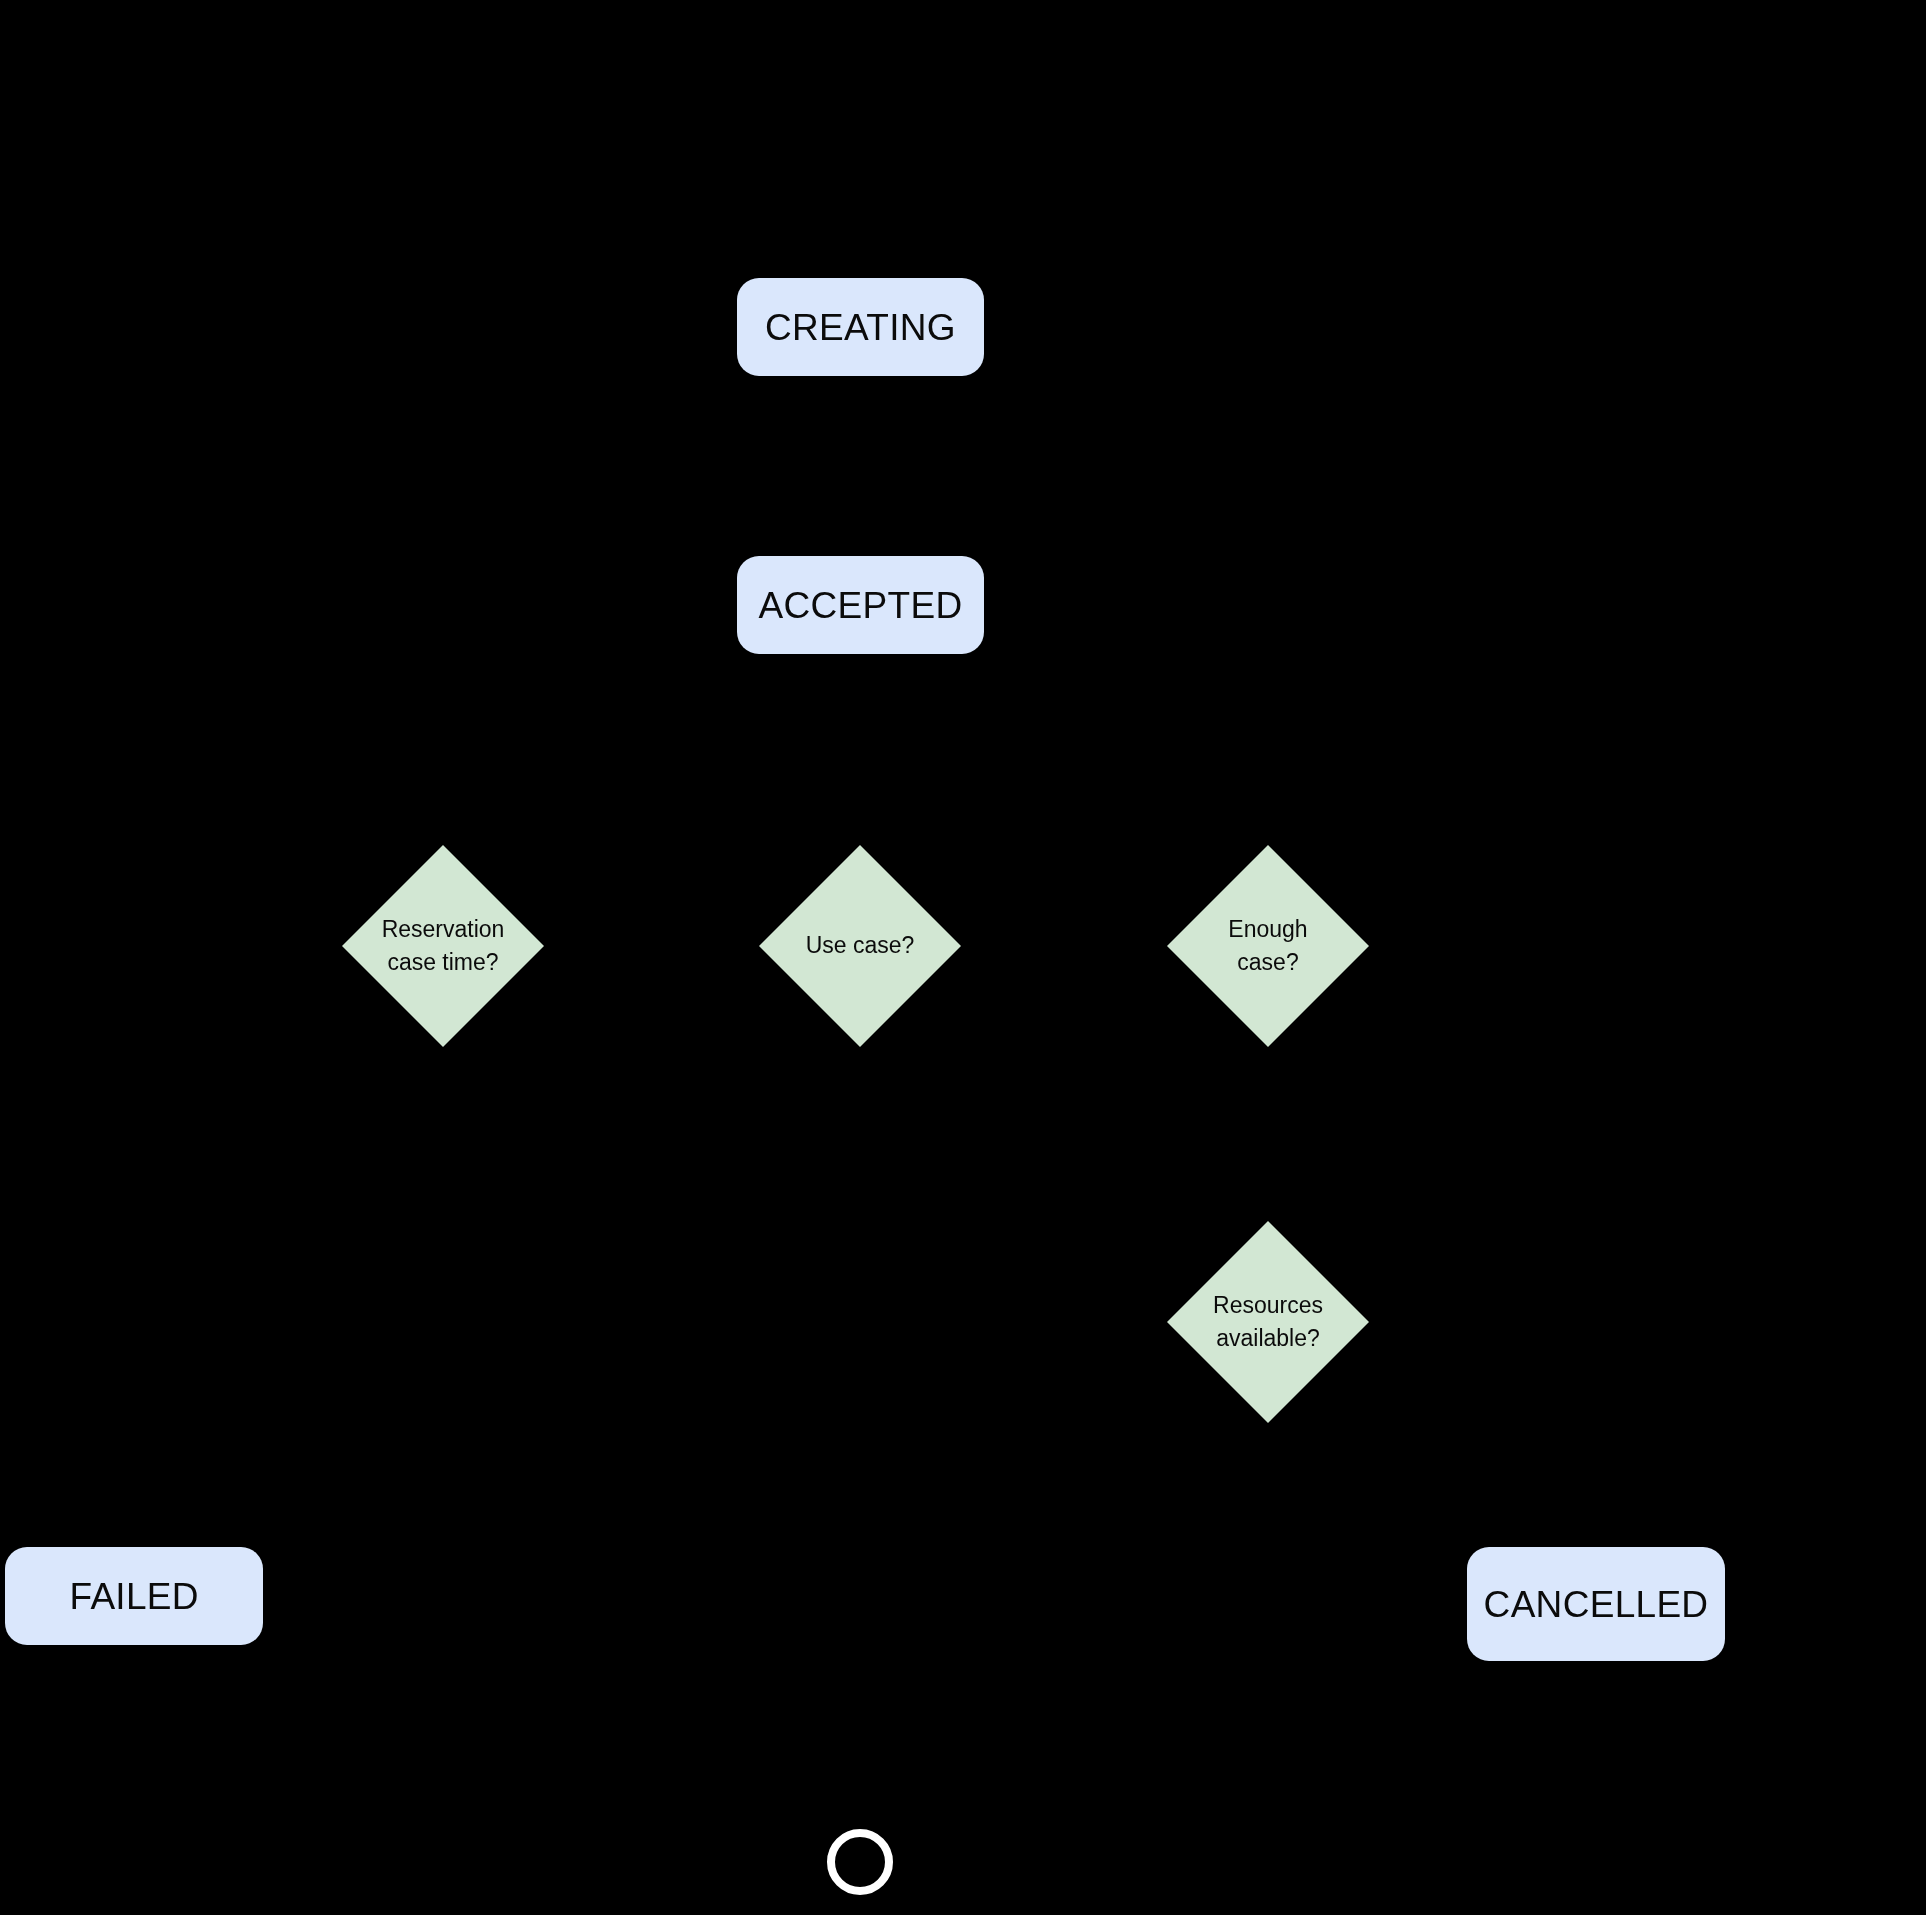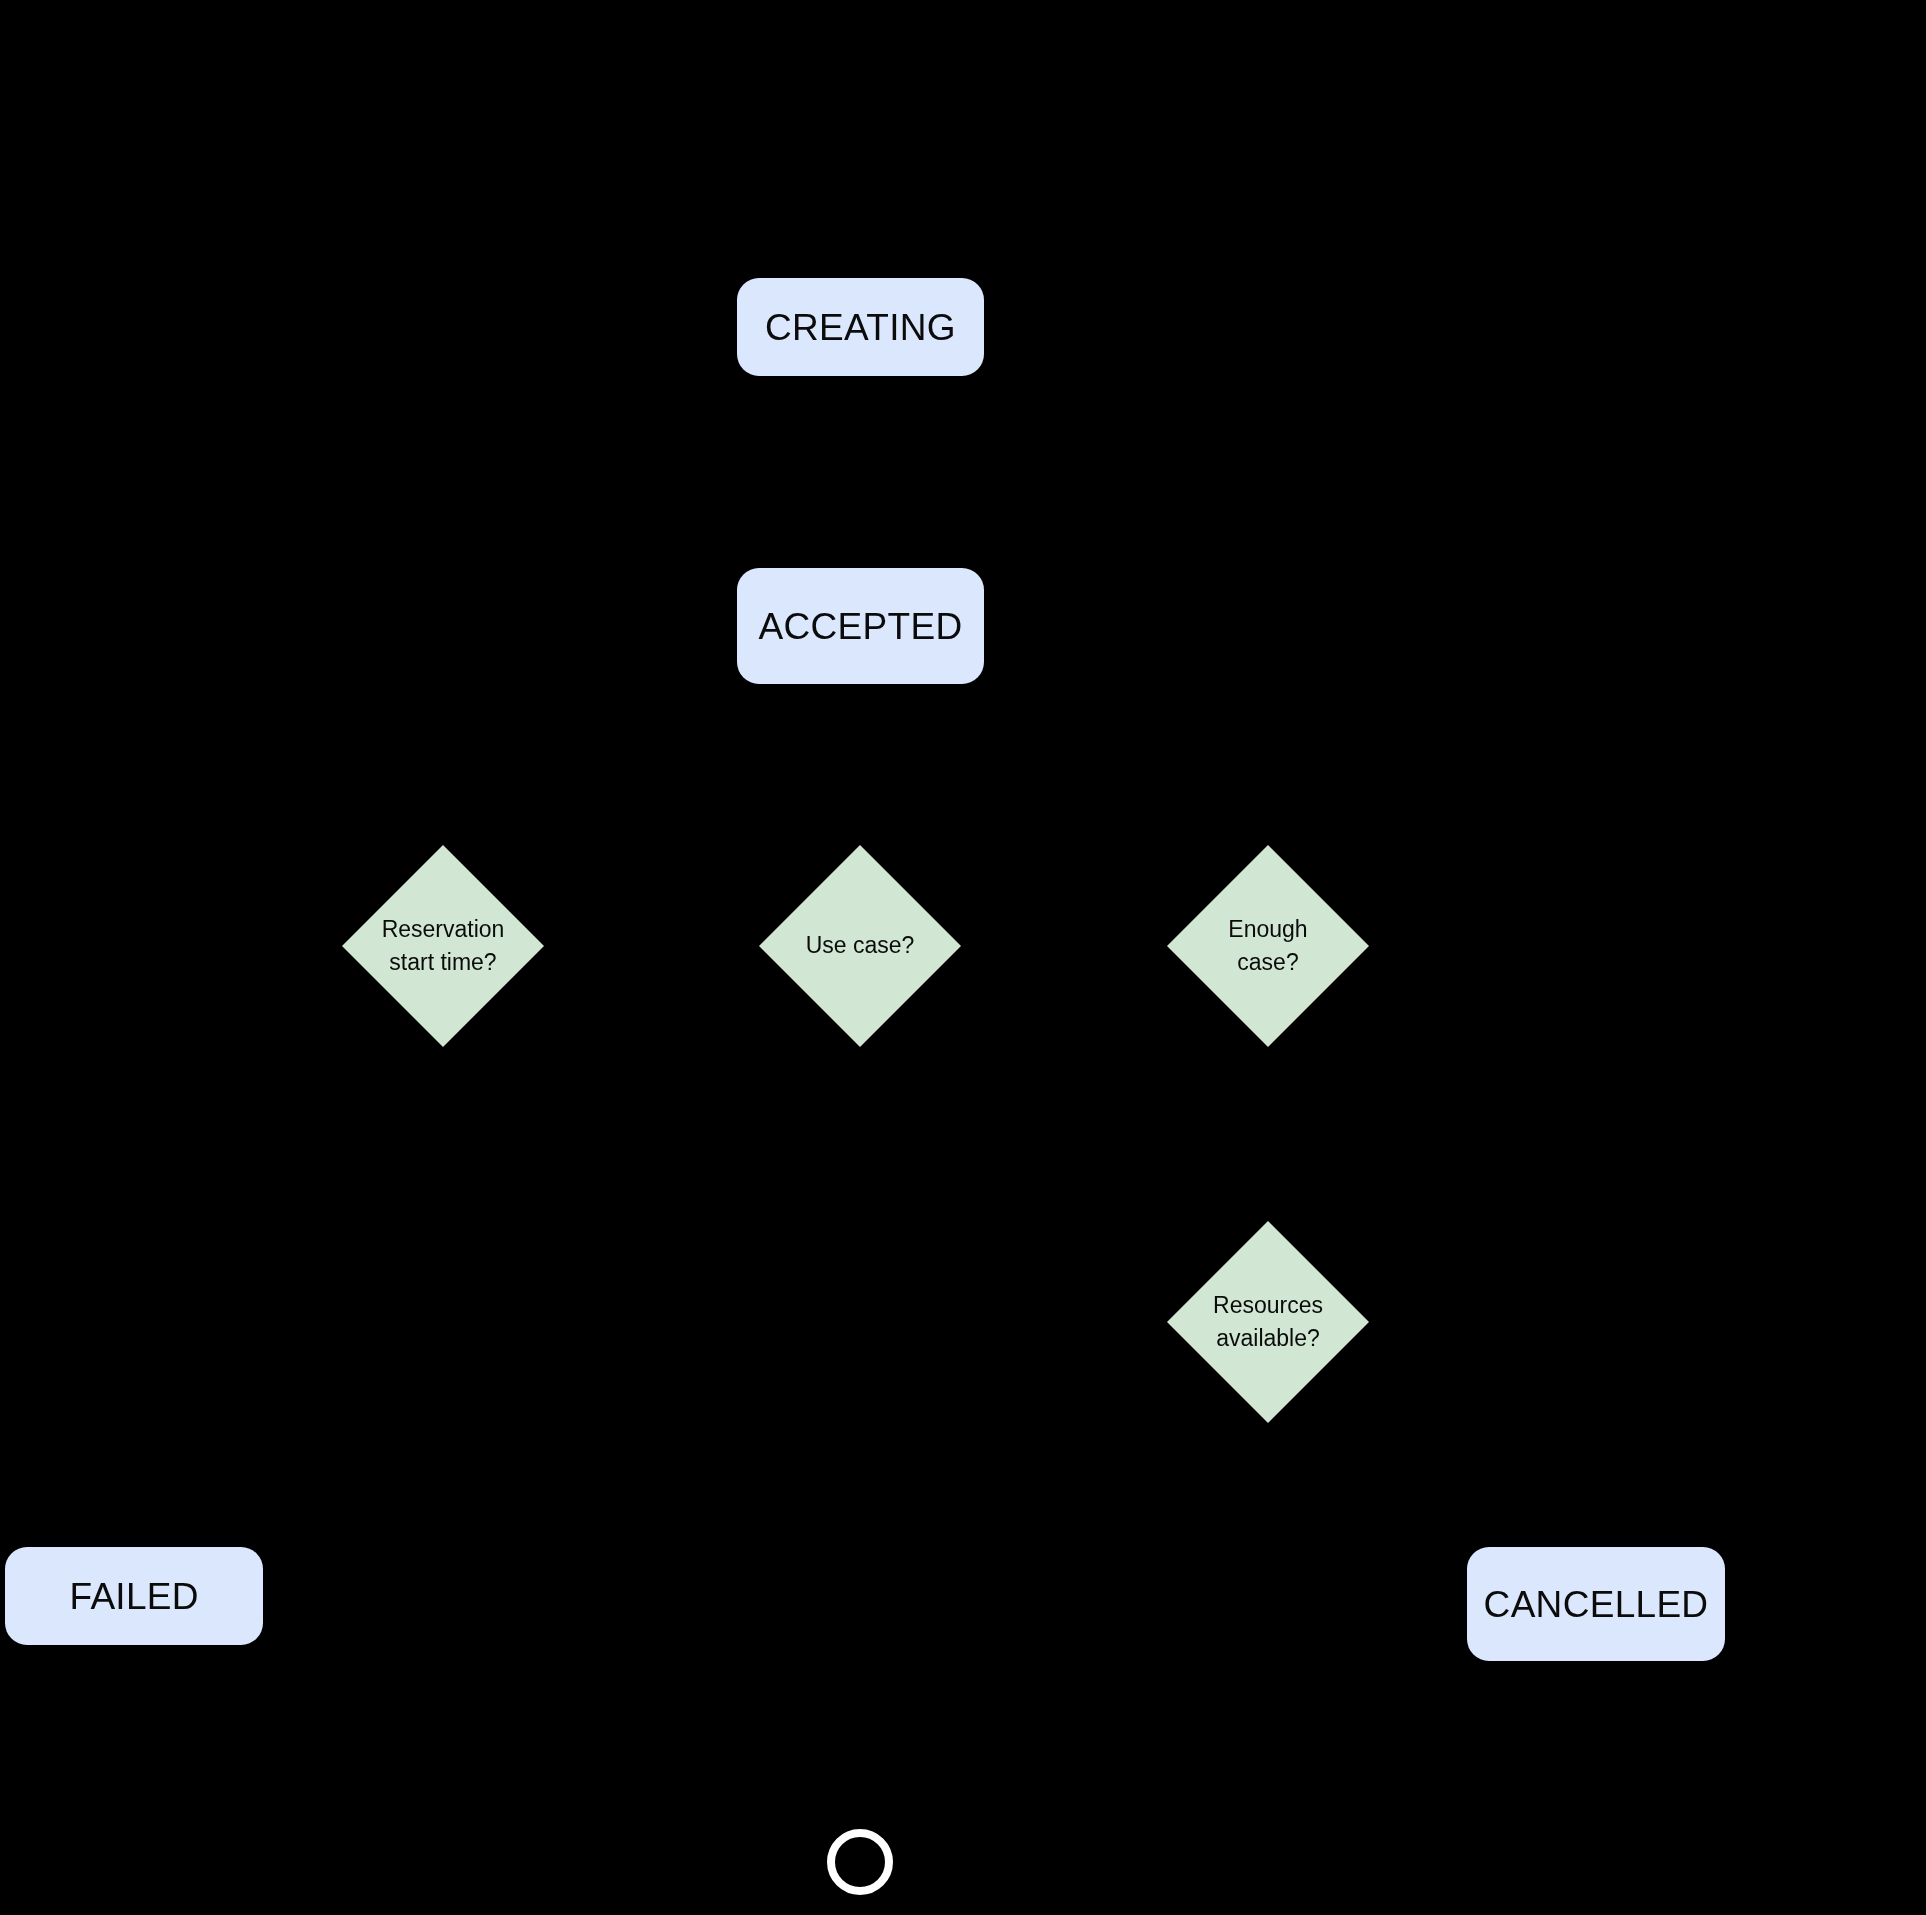--- a/index.html
+++ b/index.html
@@ -116,37 +116,37 @@
 
     <path class="edge-path" d="M2456 2756 L2456 2880 L3090 2880 L3090 2995"></path>
 
     <path class="edge-path" d="M260 3185 L260 3400 L3090 3400 M1666 3185 L1666 3558 M3090 3185 L3090 3400"></path>
   </svg>
 
   <div class="state-node" style="left:737px; top:278px; width:247px; height:98px;">
     <span class="state-label">CREATING</span>
   </div>
 
-  <div class="state-node" style="left:737px; top:568px; width:247px; height:116px;">
+  <div class="state-node" style="left:737px; top:556px; width:247px; height:98px;">
     <span class="state-label">ACCEPTED</span>
   </div>
 
   <div class="state-node" style="left:5.2px; top:1547px; width:258px; height:98px;">
     <span class="state-label">FAILED</span>
   </div>
 
 
   <div class="state-node" style="left:1467px; top:1547px; width:258px; height:114px;">
     <span class="state-label">CANCELLED</span>
   </div>
 
   <div class="decision-node" style="left:342px; top:845px;">
     <div class="diamond-shape"></div>
     <div class="decision-label">Reservation
-start time?</div>
+case time?</div>
   </div>
 
   <div class="decision-node" style="left:759px; top:845px;">
     <div class="diamond-shape"></div>
     <div class="decision-label">Use case?</div>
   </div>
 
   <div class="decision-node" style="left:1167px; top:845px;">
     <div class="diamond-shape"></div>
     <div class="decision-label">Enough

